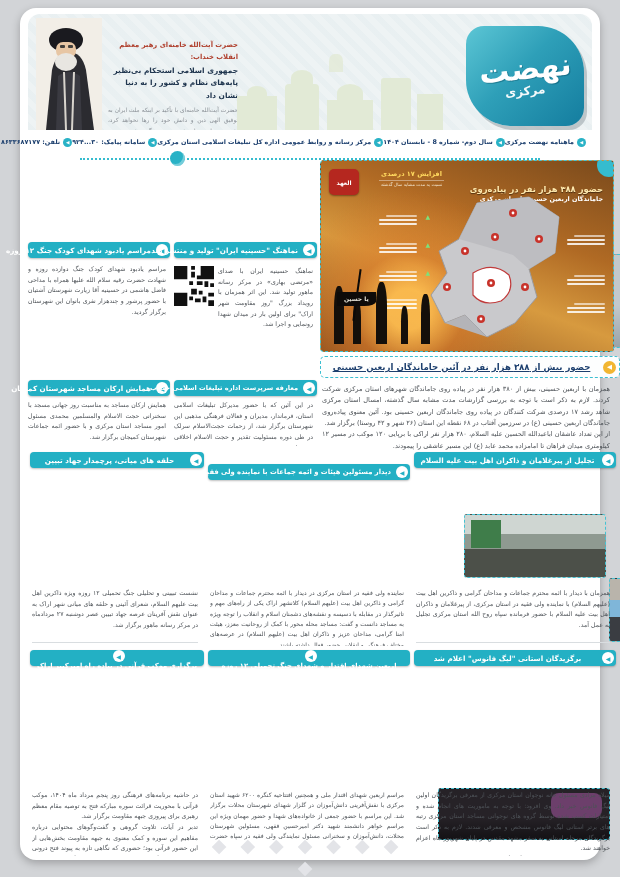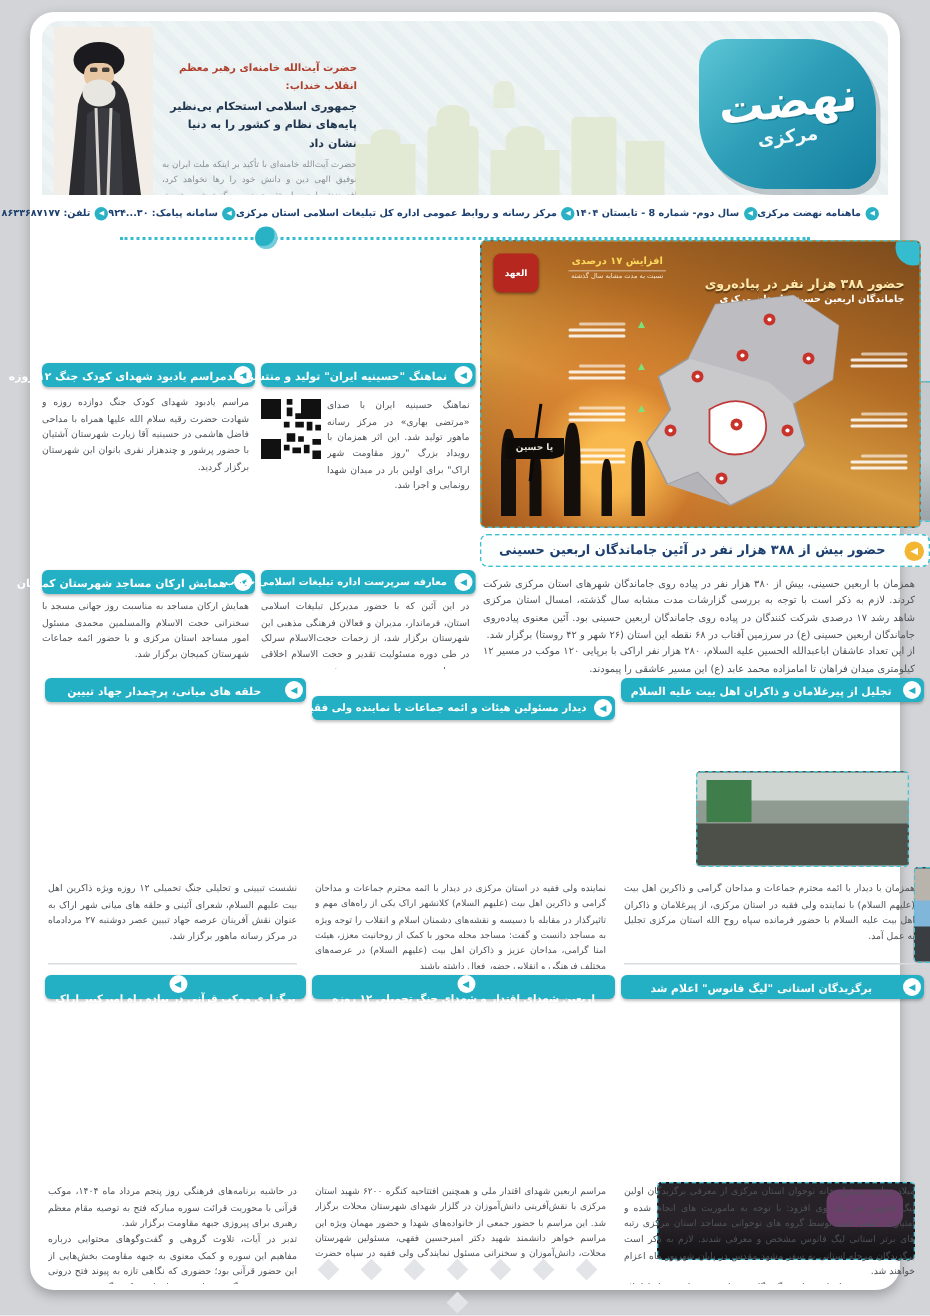--- a/index.html
+++ b/index.html
@@ -58,21 +58,21 @@
     display:flex;align-items:center;direction:rtl;padding:0 2px;
     box-shadow:0 1px 2px rgba(0,0,0,.25);
   }
   .pill .circ{width:12px;height:12px;border-radius:50%;background:#fff;color:#23b0c4;font-size:6px;display:flex;align-items:center;justify-content:center;flex:0 0 auto;margin-left:3px;}
   .pill .pt{color:#fff;font-weight:bold;font-size:7.2px;white-space:nowrap;flex:1;text-align:center;padding:0 2px;}
   .mainbar{
     position:absolute;height:20px;background:#fdfefe;border:1.5px dashed #3bbfd1;border-radius:5px;
     display:flex;align-items:center;direction:rtl;padding:0 3px;
   }
   .mainbar .circ{width:13px;height:13px;border-radius:50%;background:#f2b632;color:#fff;font-size:6.5px;display:flex;align-items:center;justify-content:center;flex:0 0 auto;margin-left:4px;}
-  .mainbar .pt{color:#1c3f6e;font-weight:bold;font-size:8.6px;white-space:nowrap;flex:1;text-align:center;}
+  .mainbar .pt{color:#1c3f6e;font-weight:bold;font-size:8.6px;white-space:nowrap;flex:1;text-align:center;text-decoration:underline;}
   .btxt{
     position:absolute;font-size:6.2px;line-height:1.72;color:#4d5257;text-align:justify;
     direction:rtl;white-space:pre-line;overflow:hidden;
   }
   .hr-thin{position:absolute;border-top:1px solid #d9dde0;}
   
   .ph-a3{background:linear-gradient(180deg,#2f6b3d 0 30%,#4a4a42 30% 45%,#1d1d22 45% 100%);}
   .ph-a3:before{content:"";position:absolute;left:6%;top:4%;width:14%;height:34%;background:#d8c43a;}
   .ph-a3:after{content:"";position:absolute;right:8%;top:6%;width:12%;height:40%;background:linear-gradient(180deg,#c23b3b 0 40%,#eee 40% 70%,#3c8a4a 70% 100%);}
   .ph-a2{background:linear-gradient(180deg,#c3c9cc 0 55%,#9aa3a8 100%);}

